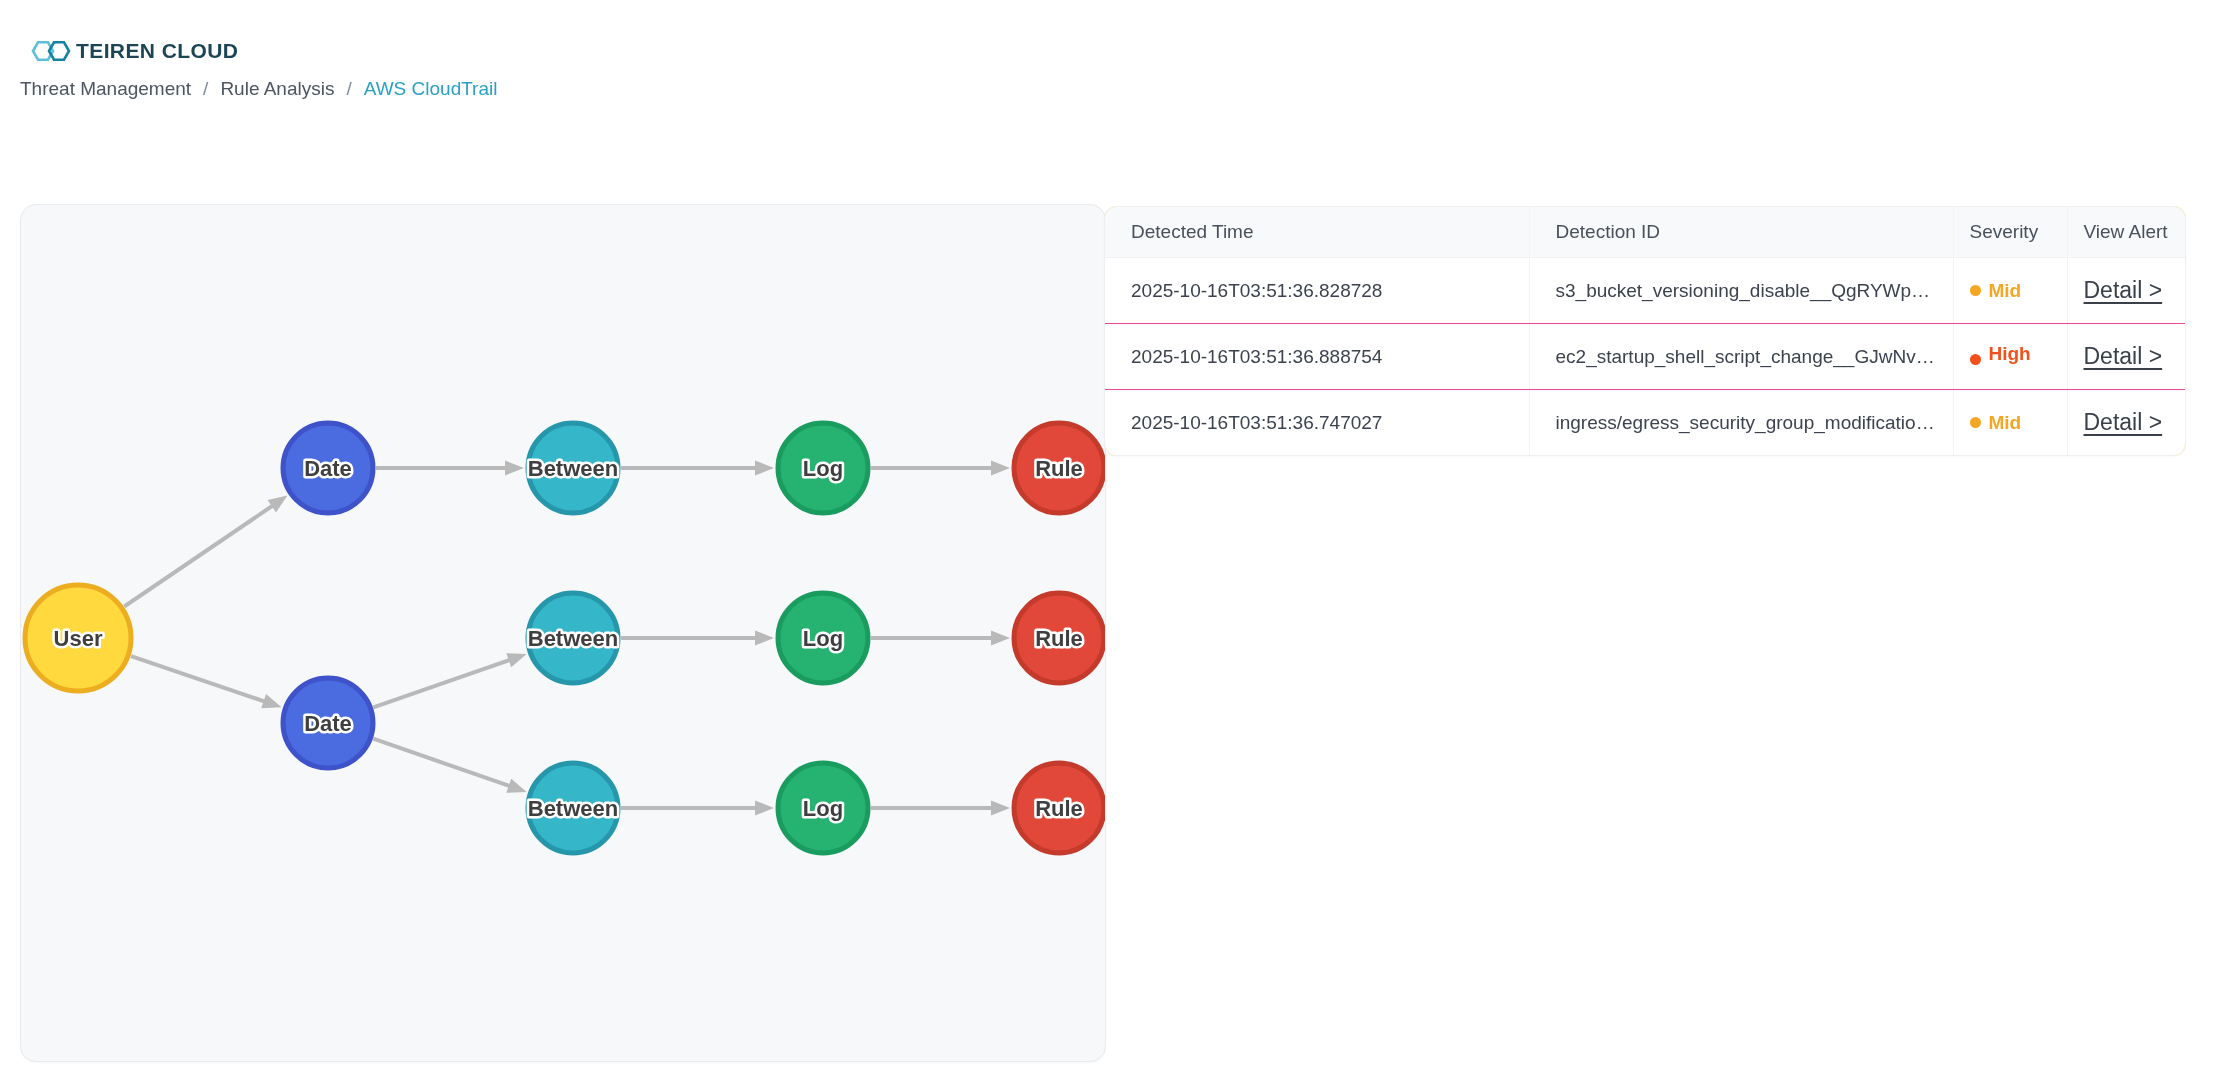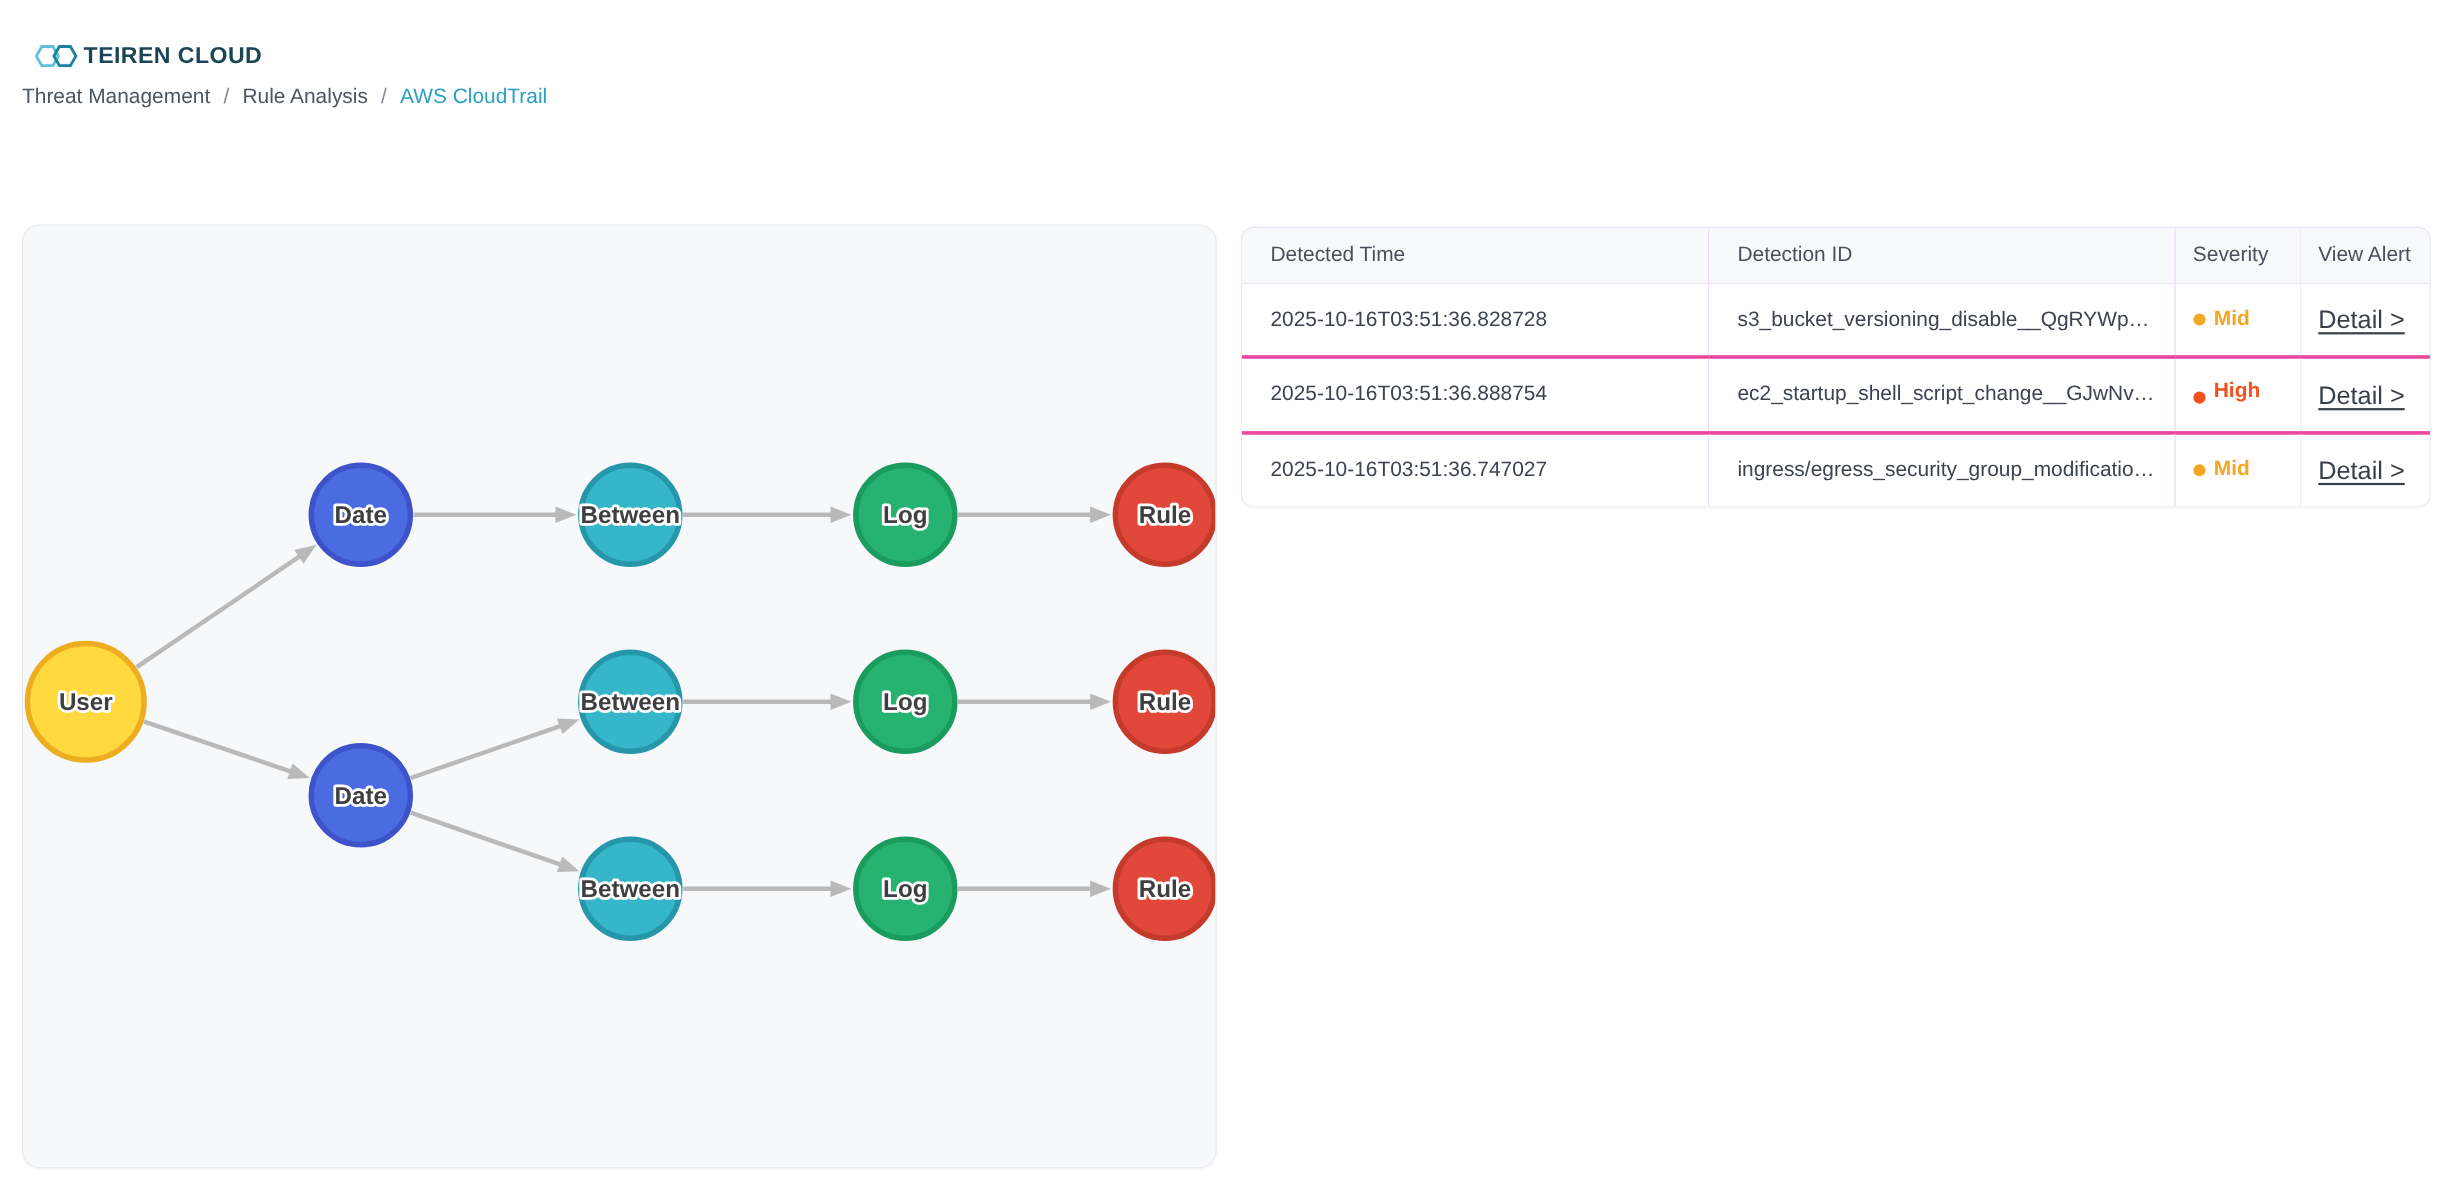--- a/index.html
+++ b/index.html
@@ -19,30 +19,30 @@
 
   
   .page-title { position:absolute; left:20px; top:128px; font-size:37px; font-weight:700; color:#111827; letter-spacing:-.3px; }
 
   
   .graph-panel { position:absolute; left:20px; top:204px; width:1086px; height:858px;
       background:#F7F8FA; border:1px solid #E8EAEE; border-radius:16px; box-shadow:0 1px 2px rgba(16,24,40,.04); overflow:hidden; }
   .graph-panel svg { display:block; }
 
   
-  .table-card { position:absolute; left:1128px; top:206px; width:1082px; background:#f0abfc;
+  .table-card { position:absolute; left:1104px; top:206px; width:1082px; background:#fde047;
       border:1px solid #EDEFF2; border-radius:12px; overflow:hidden; box-shadow:0 1px 2px rgba(16,24,40,.03); }
   table { width:100%; border-collapse:collapse; table-layout:fixed; }
   col.c1 { width:424px; } col.c2 { width:424px; } col.c3 { width:114px; } col.c4 { width:120px; }
   thead th { background:#F8F9FB; text-align:left; font-weight:500; font-size:19px; color:#48505C;
       padding:14px 16px 14px 26px; border-bottom:1px solid #EFF1F4; white-space:nowrap; overflow:hidden; }
   thead th + th, tbody td + td { border-left:1px solid #F1F3F6; }
   thead th:nth-child(3), tbody td:nth-child(3) { padding-left:16px; }
   thead th:nth-child(4), tbody td:nth-child(4) { padding-left:16px; }
-  tbody td { font-size:19px; color:#3C434E; padding:19px 16px 19px 26px; border-bottom:3px solid #ec4899;
+  tbody td { font-size:19px; color:#3C434E; padding:19px 16px 19px 26px; border-bottom:1px solid #ec4899;
       white-space:nowrap; overflow:hidden; text-overflow:ellipsis; background:#ffffff; }
   tbody tr:last-child td { border-bottom:none; }
 
   .sev { display:inline-flex; align-items:center; gap:8px; font-weight:700; }
   .sev-dot { width:11px; height:11px; border-radius:50%; background:currentColor; display:inline-block; }
 
   .detail-link { color:#394049; text-decoration:underline; text-underline-offset:4px; cursor:pointer; font-size:23px; }
 </style>
 </head>
 <body>

